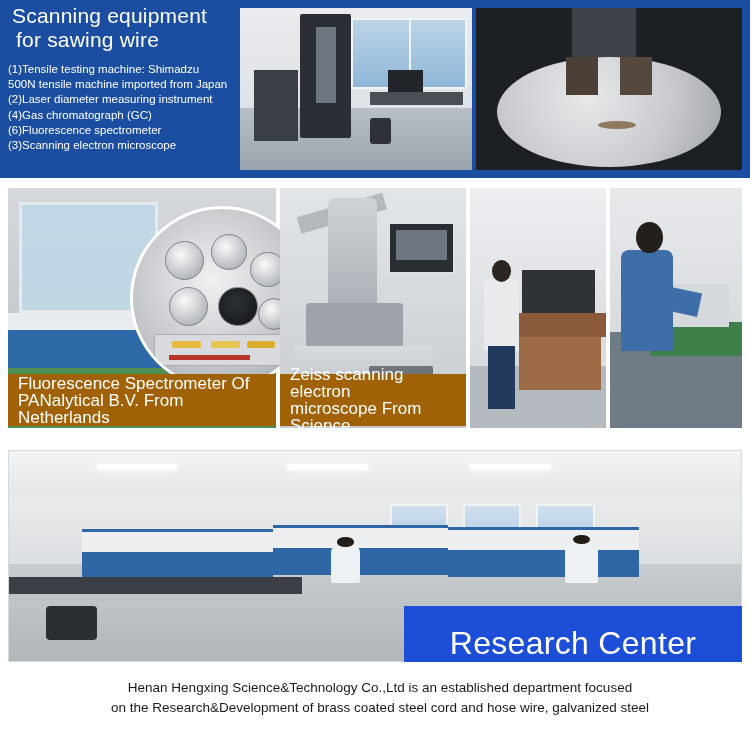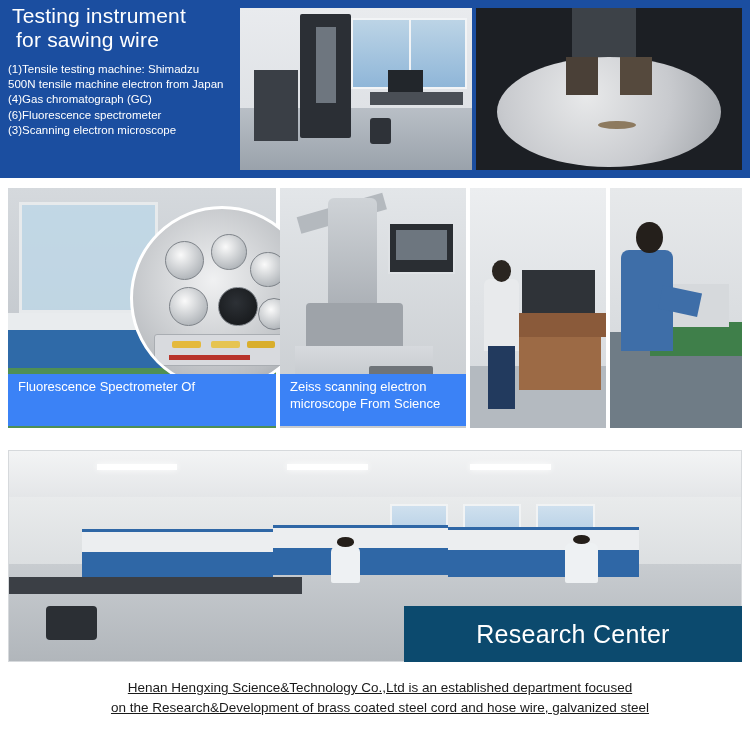--- a/index.html
+++ b/index.html
@@ -231,25 +231,25 @@
   .p-op2 .table { position: absolute; left: 0; top: 60%; width: 100%; height: 40%; background: #6f7c86; }
   .p-op2 .greenboard { position: absolute; left: 30%; top: 56%; width: 70%; height: 14%; background: #3f7f4a; }
   .p-op2 .device { position: absolute; left: 44%; top: 40%; width: 46%; height: 18%; background: #d6d9dc; }
   .p-op2 .head { position: absolute; left: 20%; top: 14%; width: 20%; height: 13%; border-radius: 50%; background: #241f1b; }
   .p-op2 .body { position: absolute; left: 8%; top: 26%; width: 40%; height: 42%; background: #3e6ea8; border-radius: 8px 8px 0 0; }
   .p-op2 .arm { position: absolute; left: 38%; top: 42%; width: 30%; height: 10%; background: #3e6ea8; transform: rotate(12deg); }
 
   
   .caption-bar {
     position: absolute;
-    background: #3b82f6;
+    background: #a16207;
     color: #ffffff;
-    display: flex; align-items: flex-start;
+    display: flex; align-items: center;
     padding: 4px 10px;
-    font-size: 13px;
+    font-size: 17px;
     line-height: 17px;
   }
   .cap-fluor { left: 8px; top: 374px; width: 268px; height: 52px; }
   .cap-sem   { left: 280px; top: 374px; width: 186px; height: 52px; }
 
   
   .p-center {
     left: 8px; top: 450px; width: 734px; height: 212px;
     border: 1px solid #d6d9dc;
   }
@@ -305,52 +305,53 @@
   .p-center .stool {
     position: absolute; left: 5%; top: 74%; width: 7%; height: 16%;
     background: #2b2f34; border-radius: 4px;
   }
   .p-center .counter {
     position: absolute; left: 0; top: 60%; width: 40%; height: 8%;
     background: #3b3f45;
   }
   .rc-banner {
     position: absolute; left: 404px; top: 606px; width: 338px; height: 56px;
-    background: #0c4a6e;
+    background: #1d4ed8;
     color: #ffffff;
-    display: flex; align-items: center; justify-content: center;
-    font-size: 25px;
+    display: flex; align-items: flex-end; justify-content: center;
+    font-size: 32px;
     letter-spacing: .3px;
   }
 
   
   .bottom-text {
     position: absolute; left: 60px; top: 678px; width: 640px;
     text-align: center;
     color: #1a1a1a;
     font-size: 13.5px;
     line-height: 20px;
   }
-  .bottom-text div { white-space: nowrap; text-decoration: underline; }
+  .bottom-text div { white-space: nowrap; }
 </style>
 </head>
 <body>
 
 <div class="page">
 
   <div class="top-band">
 
     <div class="title-block">
-      <div class="title-line l1">Testing instrument</div>
+      <div class="title-line l1">Scanning equipment</div>
       <div class="title-line l2">for sawing wire</div>
     </div>
 
     <div class="feature-list">
       <div>(1)Tensile testing machine: Shimadzu</div>
-      <div>500N tensile machine electron from Japan</div>
+      <div>500N tensile machine imported from Japan</div>
+      <div>(2)Laser diameter measuring instrument</div>
       <div>(4)Gas chromatograph (GC)</div>
       <div>(6)Fluorescence spectrometer</div>
       <div>(3)Scanning electron microscope</div>
     </div>
 
     <div class="photo p-tensile">
       <div class="wall"></div>
       <div class="window"></div>
       <div class="floor"></div>
       <div class="machine"></div>
@@ -421,20 +422,21 @@
     <div class="greenboard"></div>
     <div class="device"></div>
     <div class="body"></div>
     <div class="arm"></div>
     <div class="head"></div>
   </div>
 
   <div class="caption-bar cap-fluor">
     <div>
       <div>Fluorescence Spectrometer Of</div>
+      <div>PANalytical B.V. From Netherlands</div>
     </div>
   </div>
 
   <div class="caption-bar cap-sem">
     <div>
       <div>Zeiss scanning electron</div>
       <div>microscope From Science</div>
     </div>
   </div>
 

